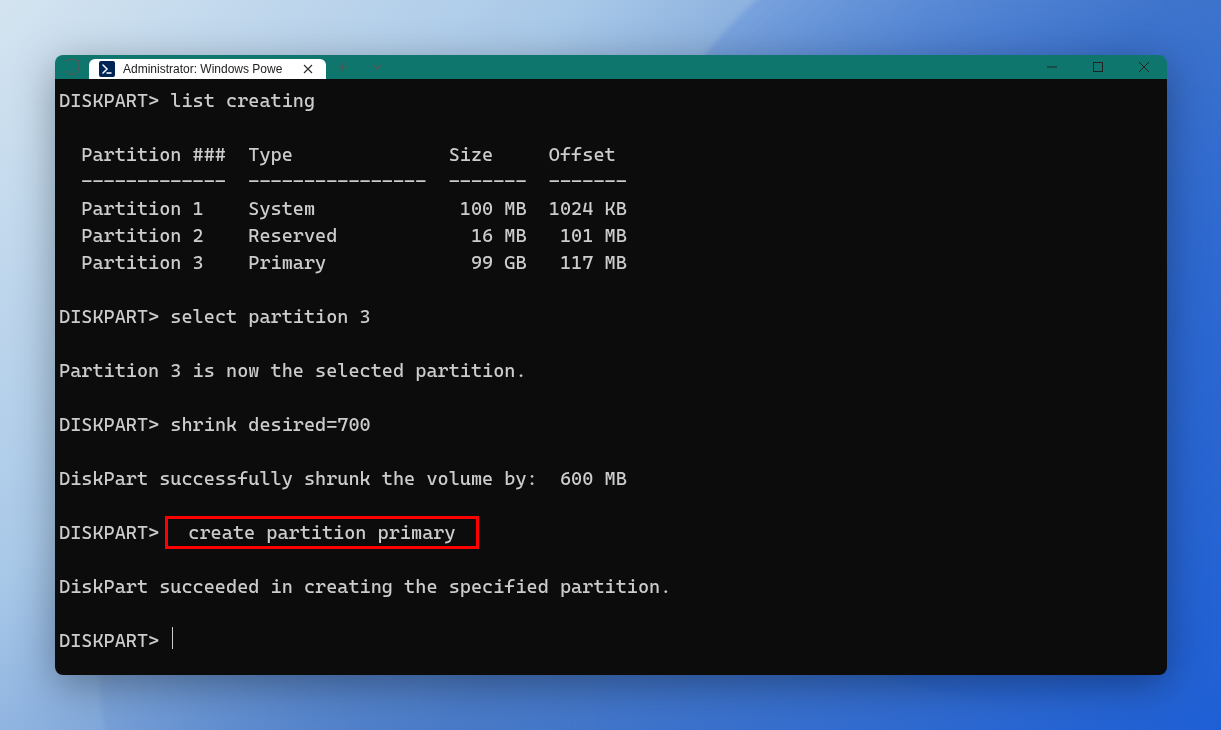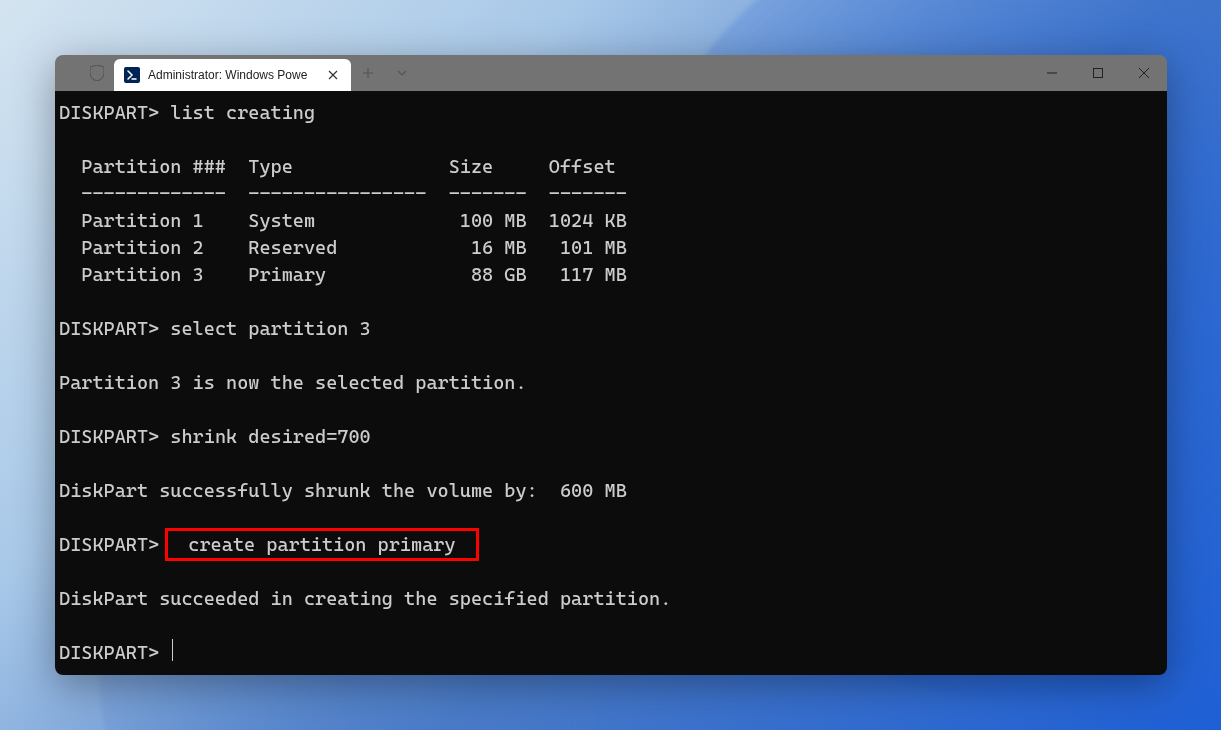--- a/index.html
+++ b/index.html
@@ -26,26 +26,25 @@
       left: 55px;
       width: 1112px;
       height: 620px;
       border-radius: 8px;
       overflow: hidden;
       box-shadow: 0 10px 40px rgba(0,0,0,0.35);
       display: flex;
       flex-direction: column;
     }
     .titlebar {
-      height: 36px;
-      background: #737373;
+      height: 24px;
+      background: #0f766e;
       display: flex;
       align-items: stretch;
       flex-shrink: 0;
-      padding-left: 25px;
     }
     .shield-area {
       width: 34px;
       display: flex;
       align-items: center;
       justify-content: center;
     }
     .tab {
       background: #fff;
       display: flex;
@@ -180,21 +179,21 @@
       </div>
     </div>
   </div>
 
   <div class="terminal"><span>DISKPART&gt;</span> <span>list creating</span>
 
 <span>  Partition ###  Type              Size     Offset</span>
 <span>  -------------  ----------------  -------  -------</span>
 <span>  Partition 1    System             100 MB  1024 KB</span>
 <span>  Partition 2    Reserved            16 MB   101 MB</span>
-<span>  Partition 3    Primary             88 GB   117 MB</span>
+<span>  Partition 3    Primary             99 GB   117 MB</span>
 
 <span>DISKPART&gt;</span> <span>select partition 3</span>
 
 <span>Partition 3 is now the selected partition.</span>
 
 <span>DISKPART&gt;</span> <span>shrink desired=700</span>
 
 <span>DiskPart successfully shrunk the volume by:  600 MB</span>
 
 <span>DISKPART&gt;</span> <span class="highlight-box"><span>create partition primary</span></span>

